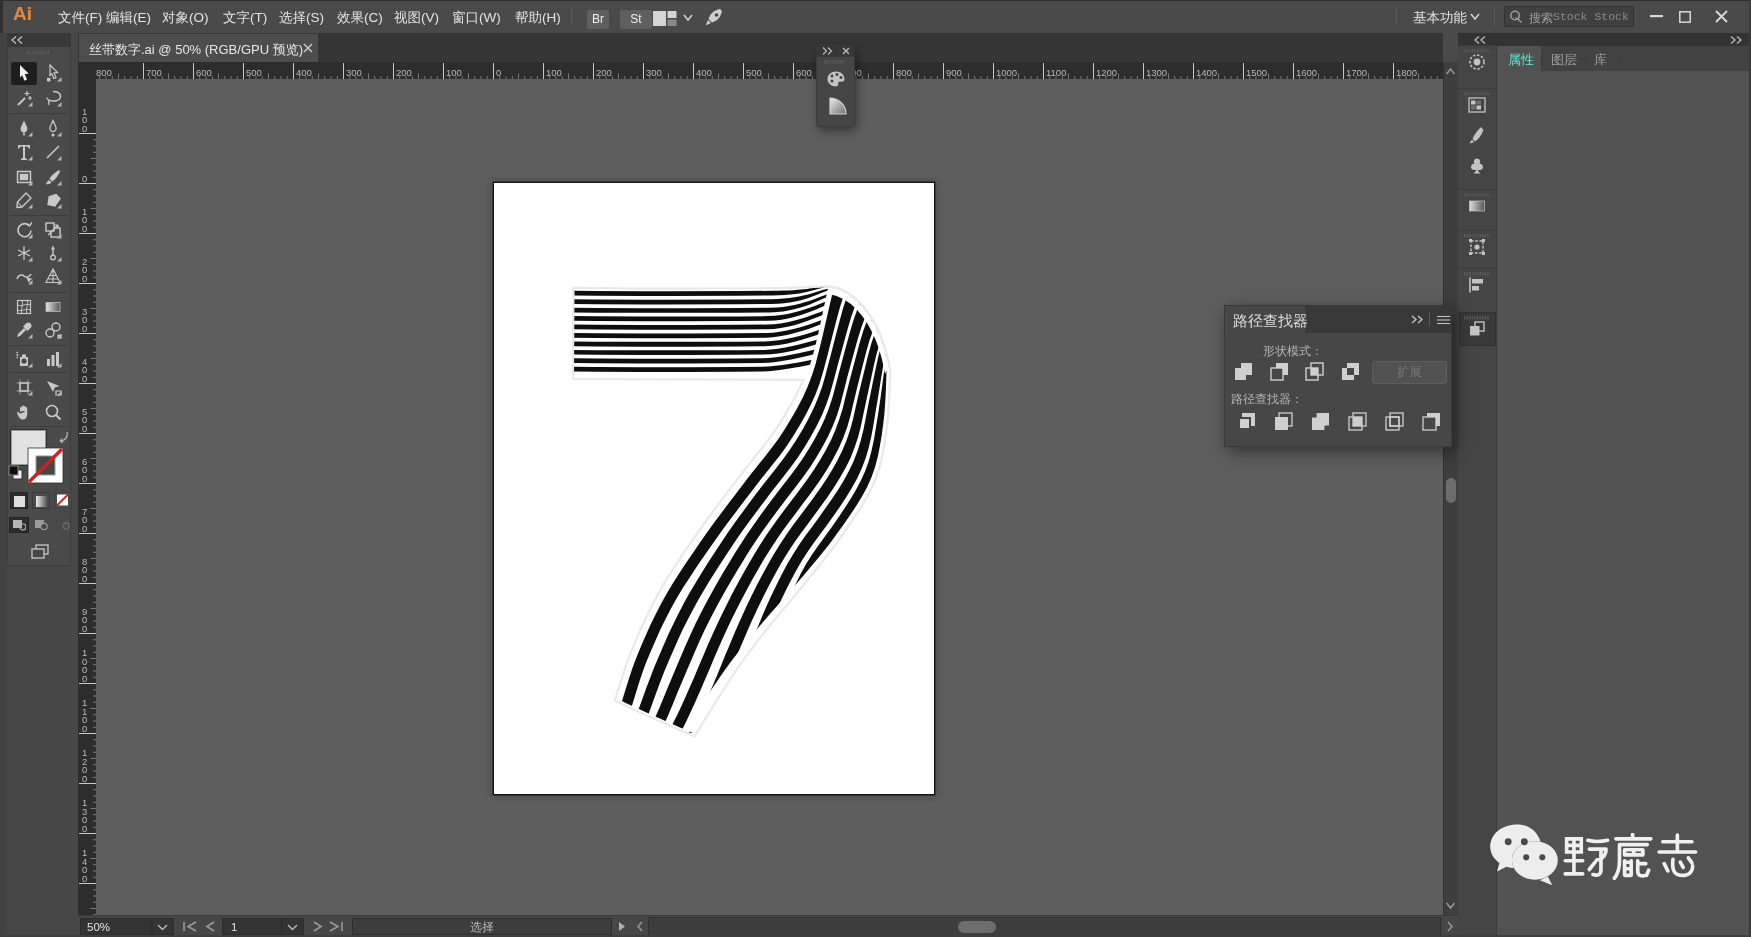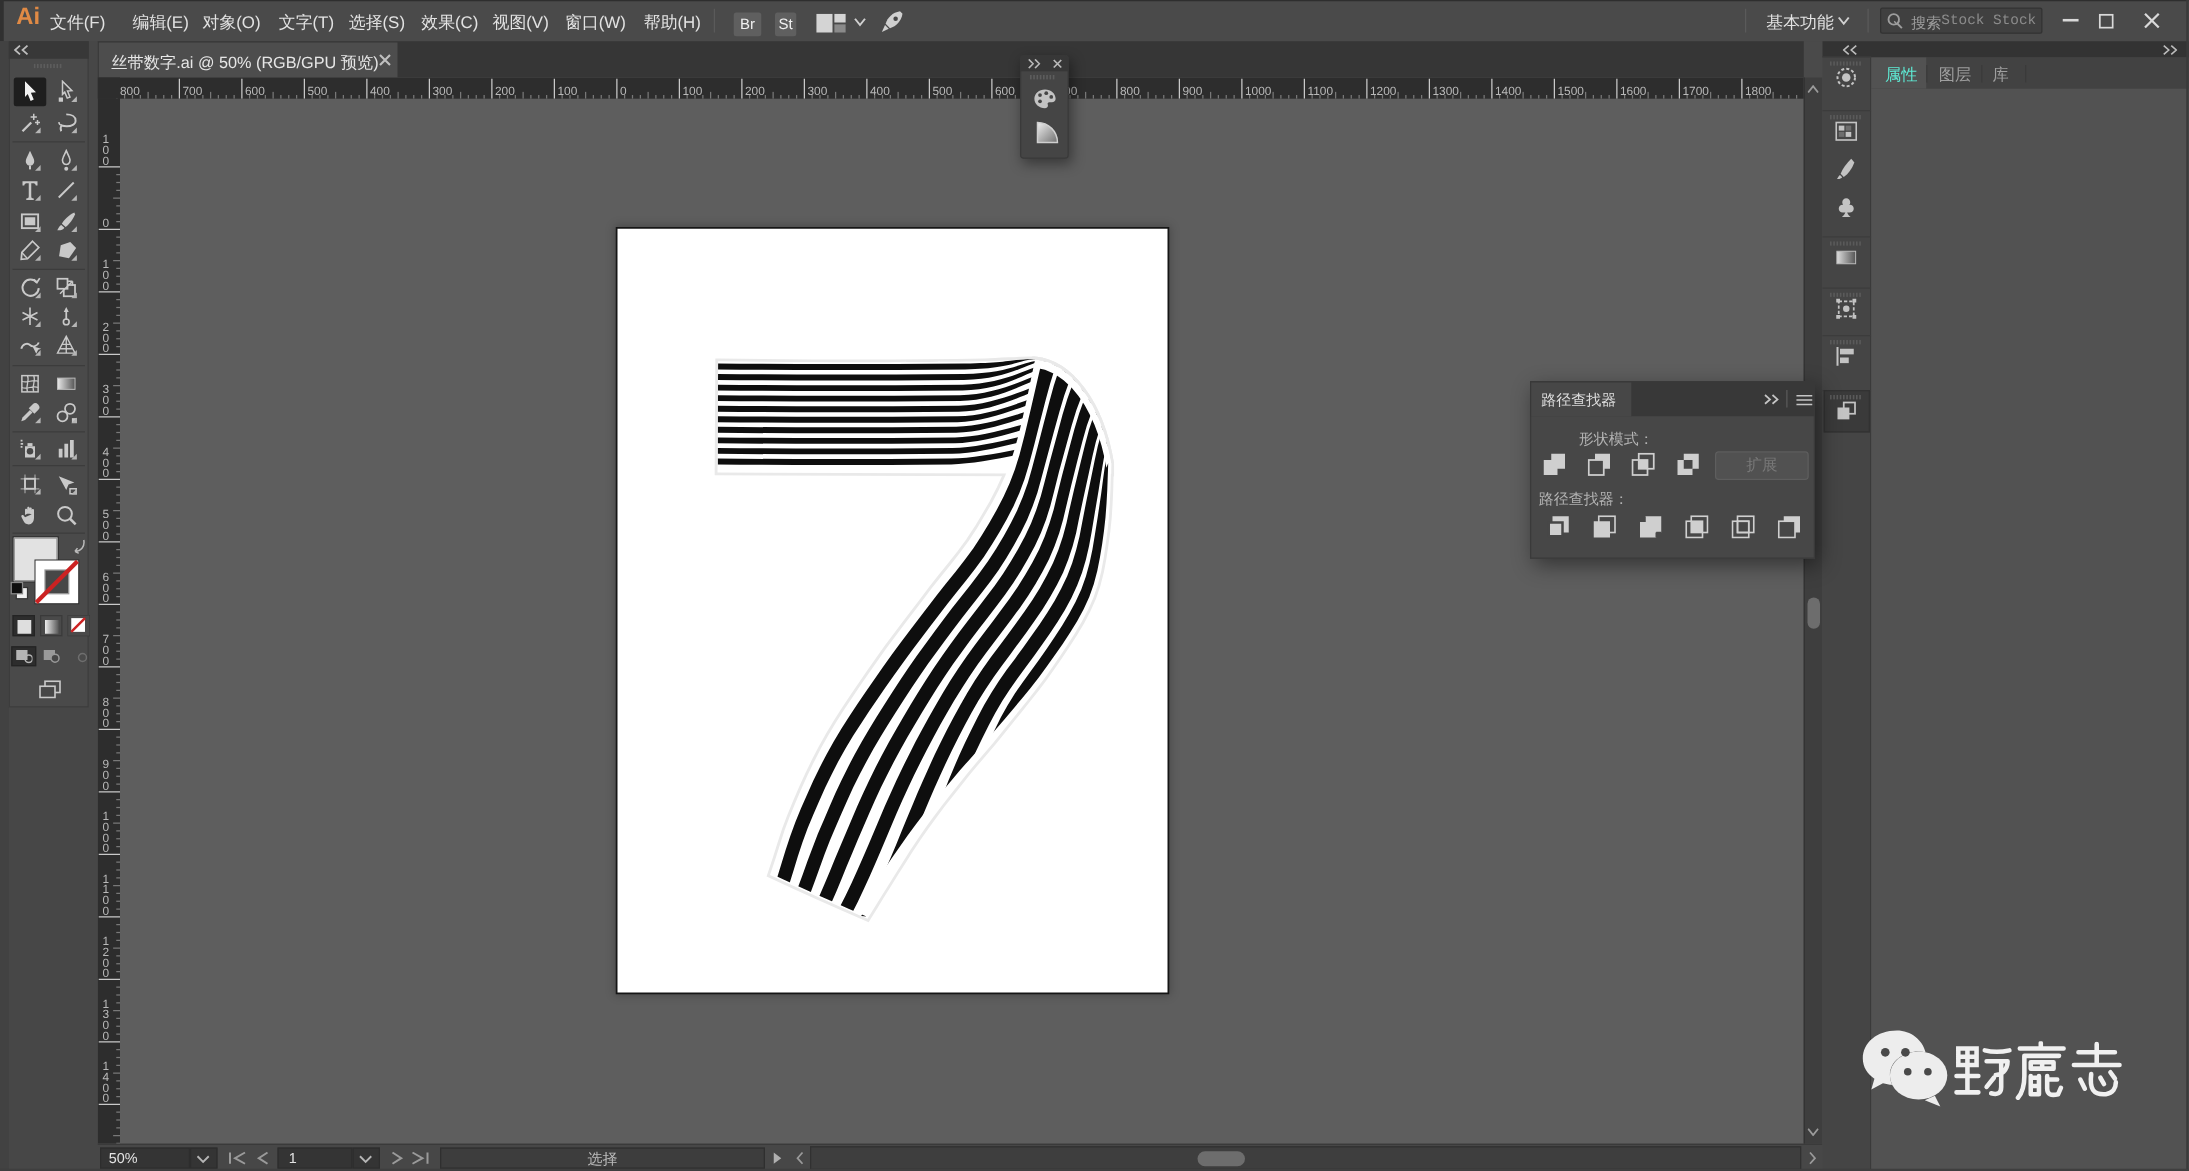--- a/index.html
+++ b/index.html
@@ -2,31 +2,31 @@
 <html><head><meta charset="utf-8"><title>t</title><style>
 *{margin:0;padding:0;box-sizing:border-box}
 html,body{width:1751px;height:937px;overflow:hidden}
 body{font-family:"Liberation Sans",sans-serif;background:#4a4a4a;position:relative;
 -webkit-font-smoothing:antialiased}
 .abs{position:absolute}
 </style></head><body>
 <div class="abs" style="left:0;top:0;width:1751px;height:33px;background:#4a4a4a;border-top:1px solid #2e2e2e"></div>
 <div class="abs" style="left:0;top:0;width:3px;height:937px;background:#303030"></div>
 <div class="abs" style="left:13px;top:3px;font-size:19px;font-weight:bold;color:#e08a45">Ai</div>
-<div class="abs" style="left:40px;top:9px;font-size:13.5px;color:#e2e2e2">文件(F)</div>
+<div class="abs" style="left:58px;top:9px;font-size:13.5px;color:#e2e2e2">文件(F)</div>
 <div class="abs" style="left:106px;top:9px;font-size:13.5px;color:#e2e2e2">编辑(E)</div>
 <div class="abs" style="left:162px;top:9px;font-size:13.5px;color:#e2e2e2">对象(O)</div>
 <div class="abs" style="left:223px;top:9px;font-size:13.5px;color:#e2e2e2">文字(T)</div>
 <div class="abs" style="left:279px;top:9px;font-size:13.5px;color:#e2e2e2">选择(S)</div>
 <div class="abs" style="left:337px;top:9px;font-size:13.5px;color:#e2e2e2">效果(C)</div>
 <div class="abs" style="left:394px;top:9px;font-size:13.5px;color:#e2e2e2">视图(V)</div>
 <div class="abs" style="left:452px;top:9px;font-size:13.5px;color:#e2e2e2">窗口(W)</div>
 <div class="abs" style="left:515px;top:9px;font-size:13.5px;color:#e2e2e2">帮助(H)</div>
 <div class="abs" style="left:587px;top:10px;width:22px;height:19px;background:#5f5f5f;border-radius:2px;color:#f0f0f0;font-size:12px;text-align:center;line-height:19px">Br</div>
-<div class="abs" style="left:620px;top:10px;width:17px;height:19px;background:#5f5f5f;border-radius:2px;color:#f0f0f0;font-size:12px;text-align:center;line-height:19px">St</div>
+<div class="abs" style="left:620px;top:10px;width:32px;height:19px;background:#5f5f5f;border-radius:2px;color:#f0f0f0;font-size:12px;text-align:center;line-height:19px">St</div>
 <svg class="abs" style="left:653px;top:11px" width="24" height="16" viewBox="0 0 24 16">
     <rect x="0" y="0" width="13" height="15" fill="#d4d4d4"></rect>
     <rect x="14.5" y="0" width="9" height="7" fill="#d4d4d4"></rect>
     <rect x="14.5" y="8.5" width="9" height="6.5" fill="#8a8a8a"></rect>
   </svg>
 <svg class="abs" style="left:683px;top:14px" width="10" height="8" viewBox="0 0 10 8">
     <path d="M1,1 L5,6 L9,1" stroke="#cfcfcf" stroke-width="1.6" fill="none"></path>
   </svg>
 <svg class="abs" style="left:704px;top:7px" width="20" height="19" viewBox="0 0 20 19">
     <path d="M16,2 C10,3 6,7 4.5,12 L8,15.5 C13,14 17,10 18,4 Z" fill="#cfcfcf"></path>
@@ -969,21 +969,21 @@
         <path d="M14,42 L19,52 M26,36 C24,52 28,59 42,58 C50,57 53,51 53,45 M36,40 L40,47 M47,34 L52,41"></path>
       </g>
     </g>
   </svg>
 <div class="abs" style="left:571px;top:7px;width:1px;height:19px;background:#5a5a5a"></div>
 <div class="abs" style="left:1749px;top:0;width:2px;height:937px;background:#3a3a3a"></div>
 <div class="abs" style="left:0;top:935px;width:1751px;height:2px;background:#3f3f3f"></div>
 <div class="abs" style="left:1224px;top:305px;width:228px;height:142px;background:#474747;box-shadow:3px 5px 16px rgba(0,0,0,0.45);border:1px solid #3a3a3a"></div>
 <div class="abs" style="left:1224px;top:305px;width:228px;height:28px;background:#383838"></div>
 <div class="abs" style="left:1225px;top:306px;width:80px;height:27px;background:#474747"></div>
-<div class="abs" style="left:1233px;top:312px;font-size:12px;color:#dedede">路径查找器</div>
+<div class="abs" style="left:1233px;top:312px;font-size:15px;color:#dedede">路径查找器</div>
 <svg class="abs" style="left:1411px;top:315px" width="13" height="9" viewBox="0 0 13 9">
     <path d="M1,1 L5,4.5 L1,8 M7,1 L11,4.5 L7,8" stroke="#c5c5c5" stroke-width="1.4" fill="none"></path>
   </svg>
 <div class="abs" style="left:1429px;top:312px;width:1px;height:14px;background:#5a5a5a"></div>
 <svg class="abs" style="left:1437px;top:315px" width="13" height="10" viewBox="0 0 13 10">
     <path d="M0,1.5 H13 M0,5 H13 M0,8.5 H13" stroke="#c5c5c5" stroke-width="1.2"></path>
   </svg>
 <div class="abs" style="left:1263px;top:343px;font-size:12px;color:#b2b2b2">形状模式：</div>
 <svg class="abs" style="left:1234px;top:362px" width="19" height="19" viewBox="0 0 19 19">
     <path d="M1,6 H7 V1 H18 V13 H12 V18 H1 Z" transform="rotate(180 9.5 9.5)" fill="#cfcfcf"></path>

